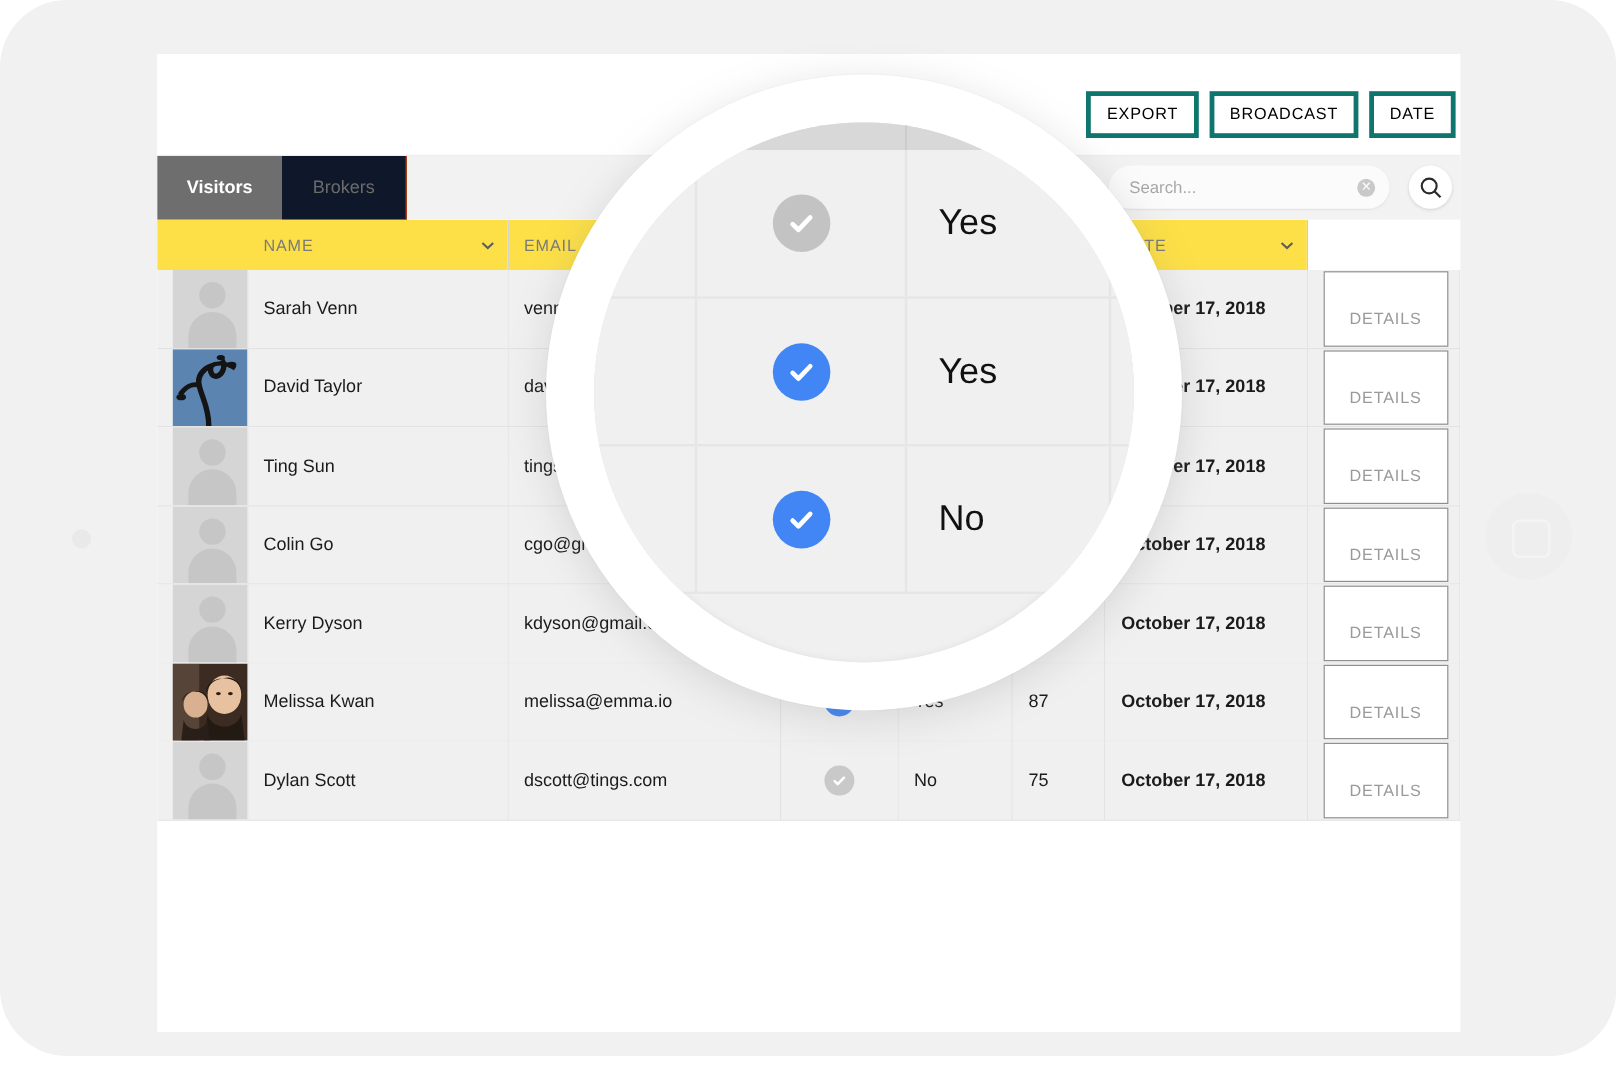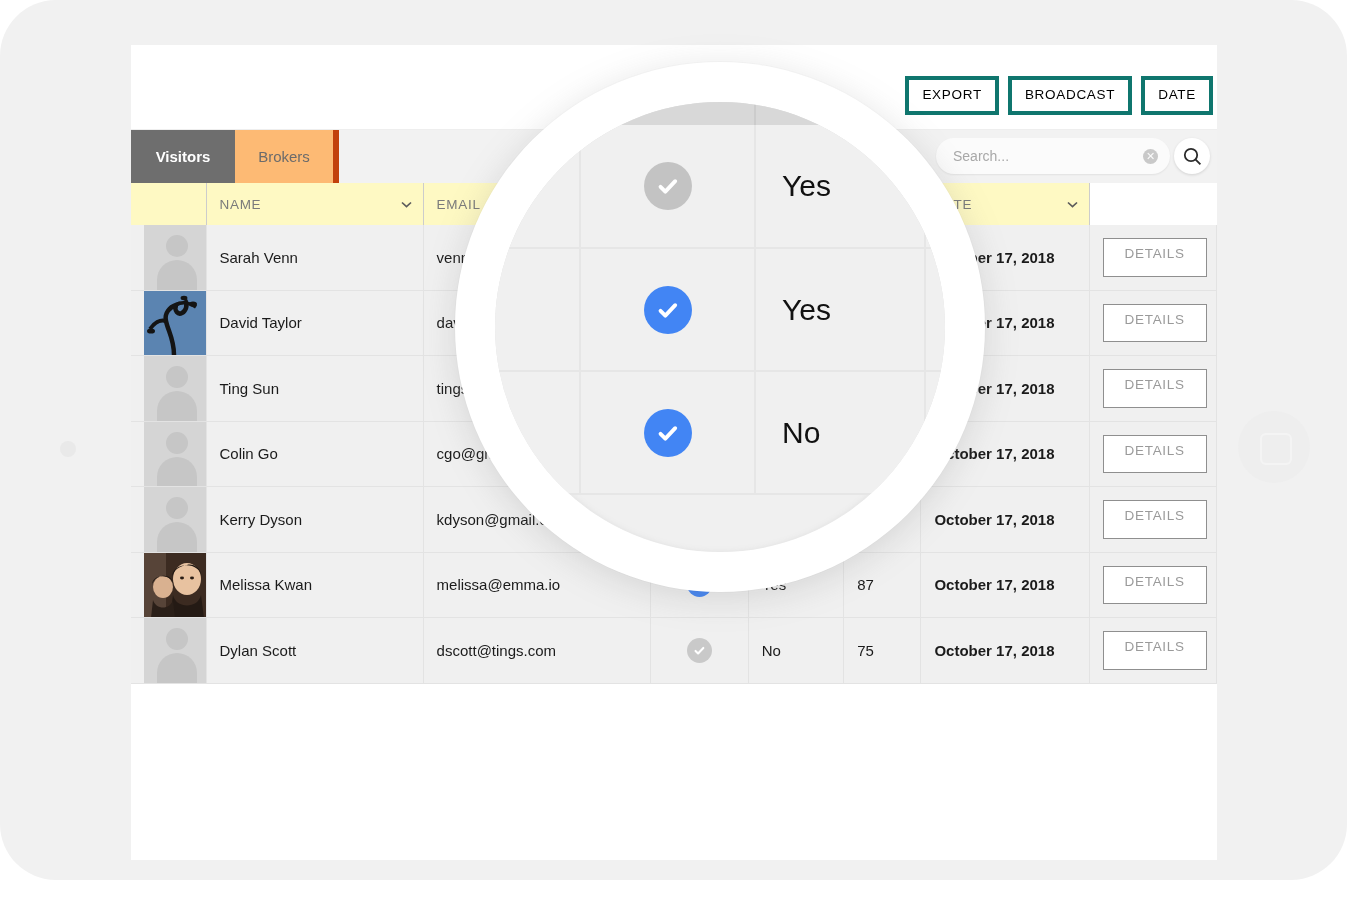--- a/index.html
+++ b/index.html
@@ -108,37 +108,37 @@
     display: flex;
     align-items: stretch;
   }
   .tab {
     display: flex;
     align-items: center;
     justify-content: center;
     width: 104px;
     font-size: 15px;
     color: #6b6b6b;
-    background: #fdba74;
+    background: #0f172a;
     cursor: pointer;
-    border-right: 6px solid #c2410c;
+    border-right: 1px solid #c2410c;
   }
   .tab.active {
     background: #6e6e6e;
     color: #ffffff;
     font-weight: bold;
     border-right: none;
   }
   .search-wrap {
     position: absolute;
     right: 7px;
     top: 8px;
     display: flex;
     align-items: center;
-    gap: 4px;
+    gap: 16px;
   }
   .search-box {
     width: 234px;
     height: 36px;
     background: #fbfbfb;
     border-radius: 18px;
     display: flex;
     align-items: center;
     padding: 0 12px 0 17px;
     box-shadow: 0 1px 2px rgba(0,0,0,0.07);
@@ -169,21 +169,21 @@
     border-radius: 50%;
     background: #ffffff;
     box-shadow: 0 1px 3px rgba(0,0,0,0.13);
     display: flex; align-items: center; justify-content: center;
     cursor: pointer;
   }
 
   
   table.grid { width: 100%; border-collapse: collapse; table-layout: fixed; }
   table.grid thead th {
-    background: #fef9c3;
+    background: #fde047;
     height: 42px;
     font-size: 13.5px;
     font-weight: 400;
     letter-spacing: 0.7px;
     color: #7b7b7b;
     text-align: left;
     padding: 0 13px;
     border-right: 1px solid #cccccc;
     position: relative;
     white-space: nowrap;
@@ -240,21 +240,21 @@
     width: 25px; height: 25px; border-radius: 50%;
     display: inline-flex; align-items: center; justify-content: center;
     cursor: pointer;
   }
   .check.on  { background: #4285f4; }
   .check.off { background: #c9c9c9; }
 
   .details-btn {
     display: inline-block;
     width: 104px;
-    padding: 8px 0 15px;
+    padding: 32px 0 15px;
     border: 1px solid #8f8f8f;
     background: #ffffff;
     color: #9a9a9a;
     font-size: 13.5px;
     letter-spacing: 0.7px;
     font-family: "Liberation Sans", sans-serif;
     cursor: pointer;
     line-height: 1;
   }
 

